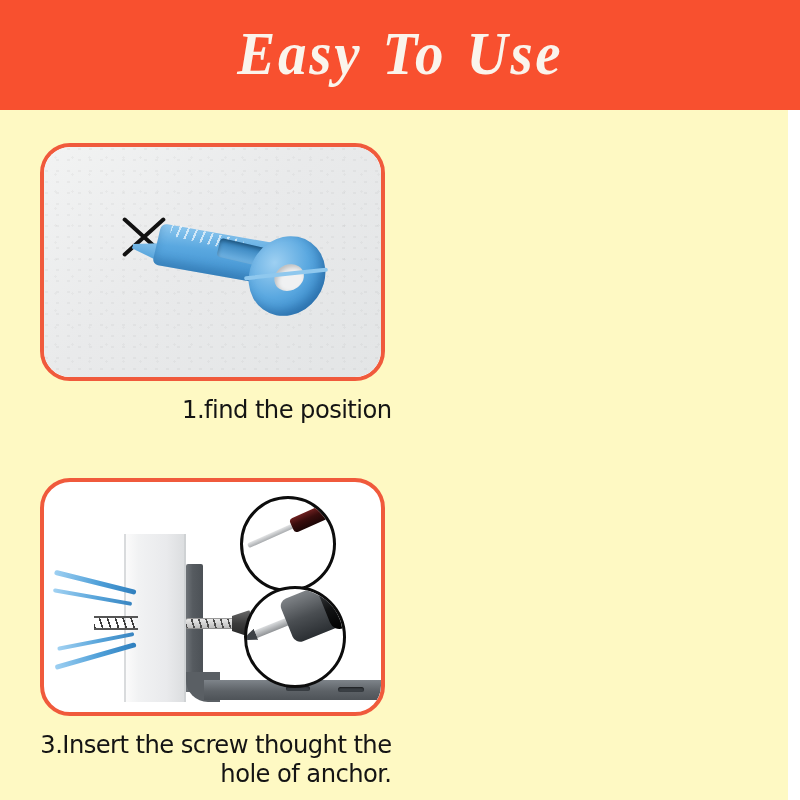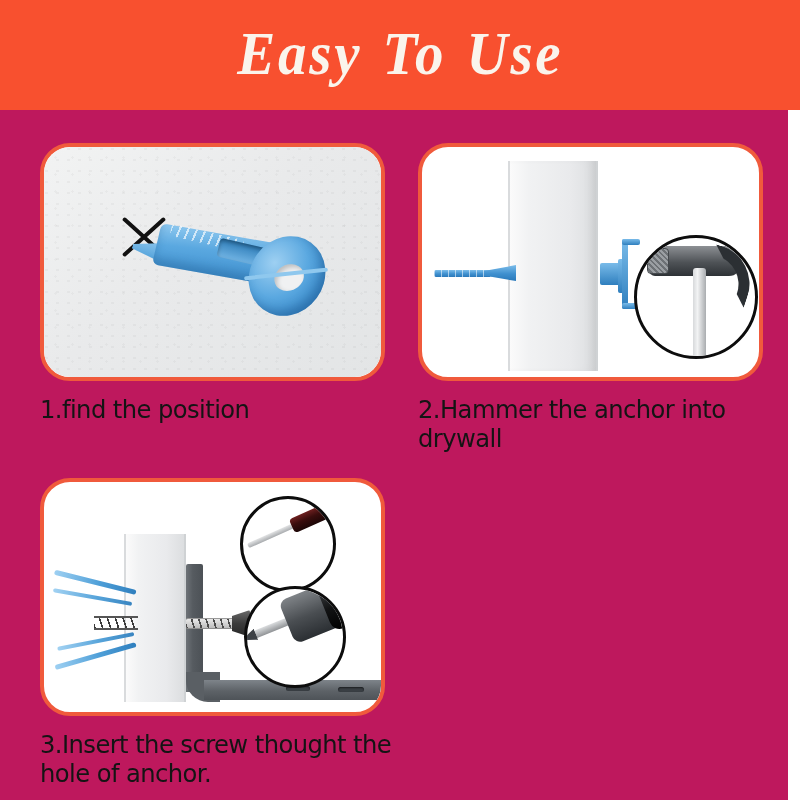--- a/index.html
+++ b/index.html
@@ -10,21 +10,22 @@
     height: 800px;
     background: #ffffff;
     font-family: "Liberation Sans", sans-serif;
     overflow: hidden;
   }
 
   .page {
     position: relative;
     width: 788px;
     height: 800px;
-    background: #be185d;
+    background: #fef9c3;
+    text-align: right;
   }
 
   
   .banner {
     position: absolute;
     left: 0; top: 0;
     width: 800px;
     height: 110px;
     background: #F8502F;
     display: flex;
@@ -391,48 +392,20 @@
             <div class="ridges"></div>
             <div class="slot"></div>
             <div class="ring"></div>
             <div class="ring-split"></div>
           </div>
         </div>
       </div>
       <div class="caption">1.find the position</div>
     </div>
 
-    <div class="step c2 r1">
-      <div class="frame">
-        <div class="scene">
-
-          <div class="slab shade" style="left:86px; top:14px; width:90px; height:210px;"></div>
-
-          <div class="pin ridged" style="left:12px; top:123px; width:58px; height:7px;"></div>
-          <div class="pin taper" style="left:62px; top:118px; width:32px; height:16px;"></div>
-
-          <div class="collar" style="left:178px; top:116px; width:22px; height:22px;"></div>
-          <div class="collar" style="left:196px; top:112px; width:7px; height:34px;"></div>
-          <div class="collar" style="left:200px; top:92px; width:6px; height:70px;"></div>
-          <div class="collar" style="left:200px; top:92px; width:18px; height:6px;"></div>
-          <div class="collar" style="left:200px; top:156px; width:18px; height:6px;"></div>
-
-          <div class="inset" style="left:212px; top:88px; width:124px; height:124px;">
-            <div class="hammer" style="left:4px; top:-6px;">
-              <div class="head"></div>
-              <div class="face"></div>
-              <div class="claw"></div>
-              <div class="handle"></div>
-            </div>
-          </div>
-
-        </div>
-      </div>
-      <div class="caption">2.Hammer the anchor into drywall</div>
-    </div>
 
     <div class="step c1 r2">
       <div class="frame">
         <div class="scene">
 
           <div class="slab" style="left:80px; top:52px; width:62px; height:168px;"></div>
 
           <div class="wing" style="left:8px; top:108px; width:84px; transform:rotate(14deg);"></div>
           <div class="wing thin" style="left:8px; top:120px; width:80px; transform:rotate(10deg);"></div>
           <div class="wing" style="left:8px; top:160px; width:84px; transform:rotate(-16deg);"></div>

